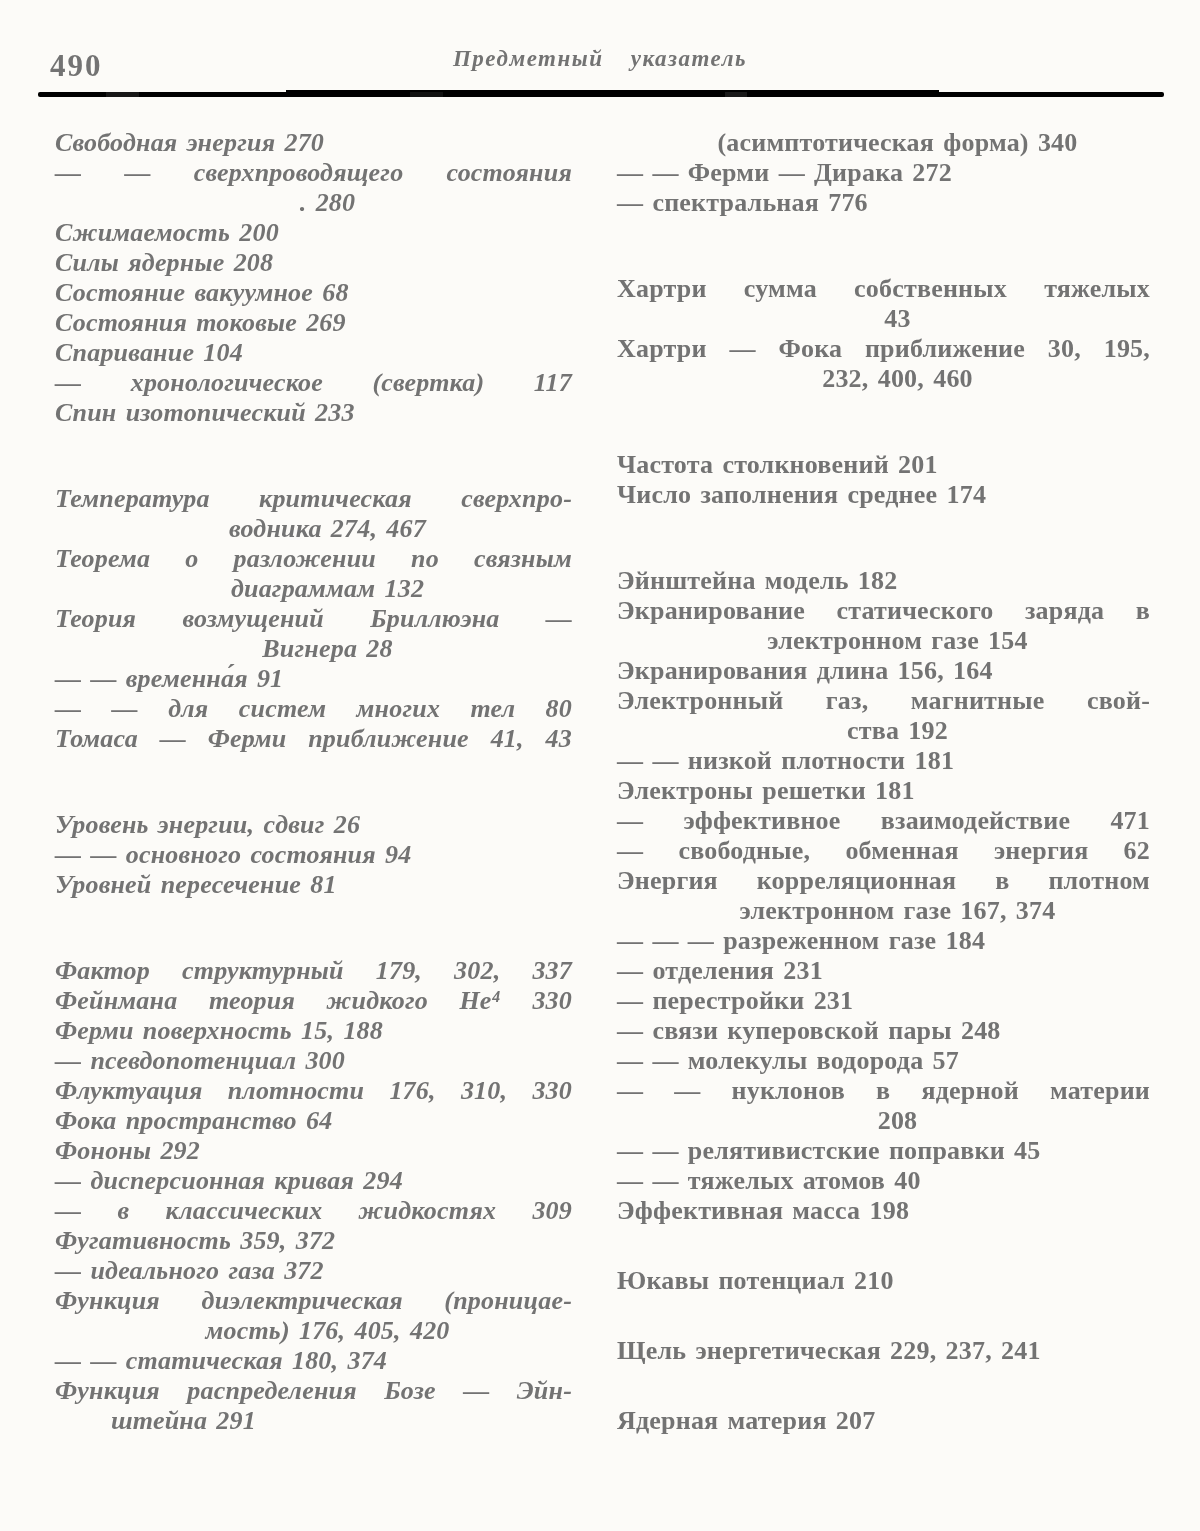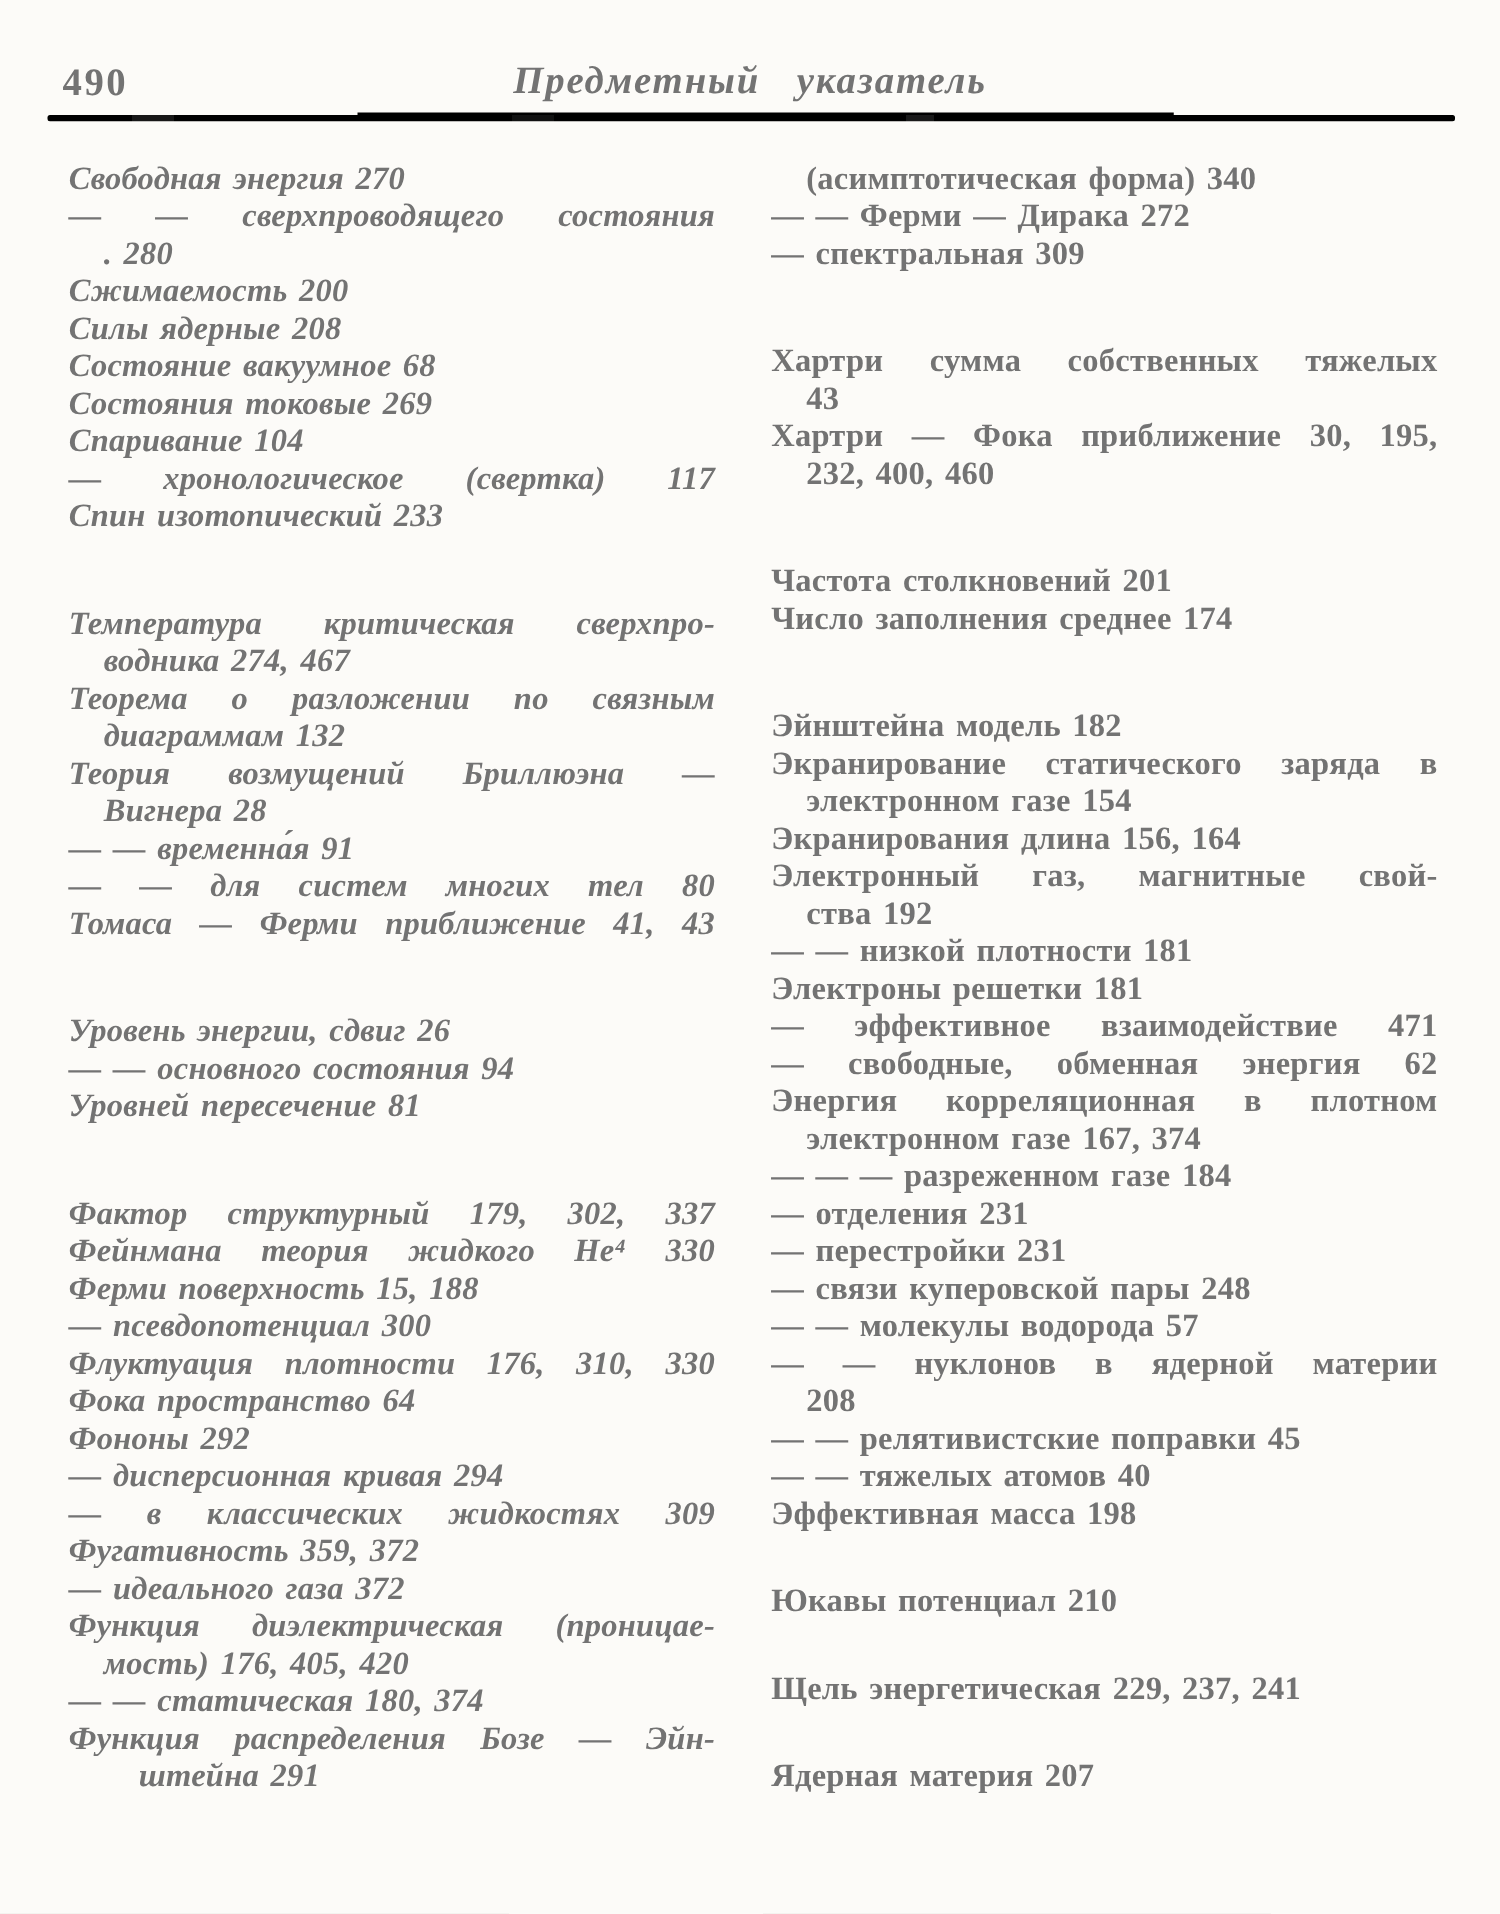--- a/index.html
+++ b/index.html
@@ -25,21 +25,21 @@
     left: 50px;
     top: 48px;
     font-size: 31px;
     letter-spacing: 2px;
   }
   .running-title {
     position: absolute;
     left: 50%;
     top: 46px;
     transform: translateX(-50%);
-    font-size: 31px;
+    font-size: 23px;
     font-style: italic;
     letter-spacing: 1.5px;
     word-spacing: 20px;
     white-space: nowrap;
   }
   .head-rule {
     position: absolute;
     left: 38px;
     right: 36px;
     top: 92px;
@@ -75,21 +75,21 @@
   .col-right { width: 533px; }
 
   .ln {
     font-size: 26px;
     line-height: 30px;
     min-height: 30px;
     word-spacing: 2.5px;
     letter-spacing: 0.2px;
     white-space: normal;
   }
-  .ind1 { padding-left: 28px; }
+  .ind1 { padding-left: 28px; text-align: center; }
   .ind2 { padding-left: 56px; }
   .just {
     text-align: justify;
     text-align-last: justify;
   }
   .group + .group { margin-top: 56px; }
   .col-right .group:nth-child(n+5) { margin-top: 40px; }
 </style>
 </head>
 <body>
@@ -148,21 +148,21 @@
           <div class="ln ind1">мость) 176, 405, 420</div>
           <div class="ln">— — статическая 180, 374</div>
           <div class="ln just">Функция распределения Бозе — Эйн-</div>
           <div class="ln ind2">штейна 291</div>
         </div>
       </div>
     <div class="col col-right">
         <div class="group">
           <div class="ln ind1">(асимптотическая форма) 340</div>
           <div class="ln">— — Ферми — Дирака 272</div>
-          <div class="ln">— спектральная 309</div>
+          <div class="ln">— спектральная 776</div>
         </div>
         <div class="group">
           <div class="ln just">Хартри сумма собственных тяжелых</div>
           <div class="ln ind1">43</div>
           <div class="ln just">Хартри — Фока приближение 30, 195,</div>
           <div class="ln ind1">232, 400, 460</div>
         </div>
         <div class="group">
           <div class="ln">Частота столкновений 201</div>
           <div class="ln">Число заполнения среднее 174</div>

